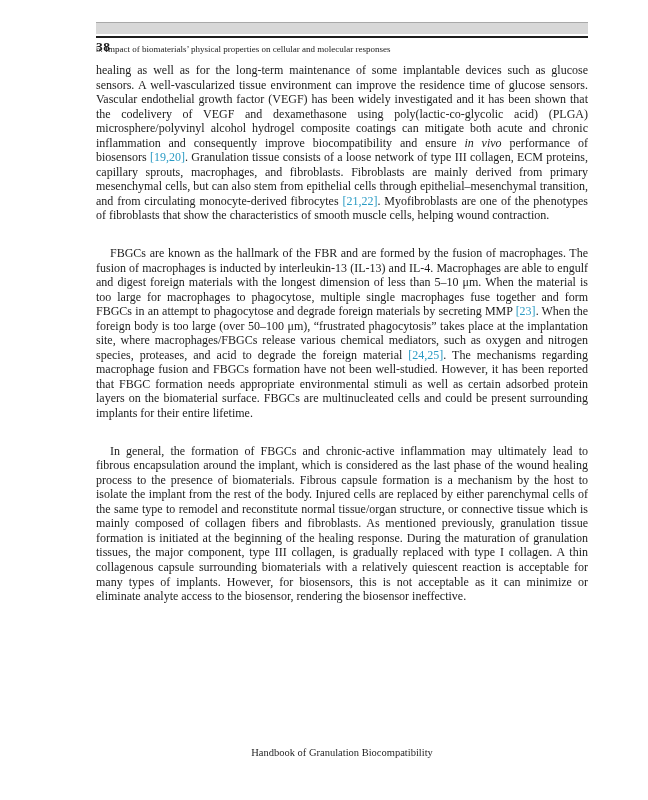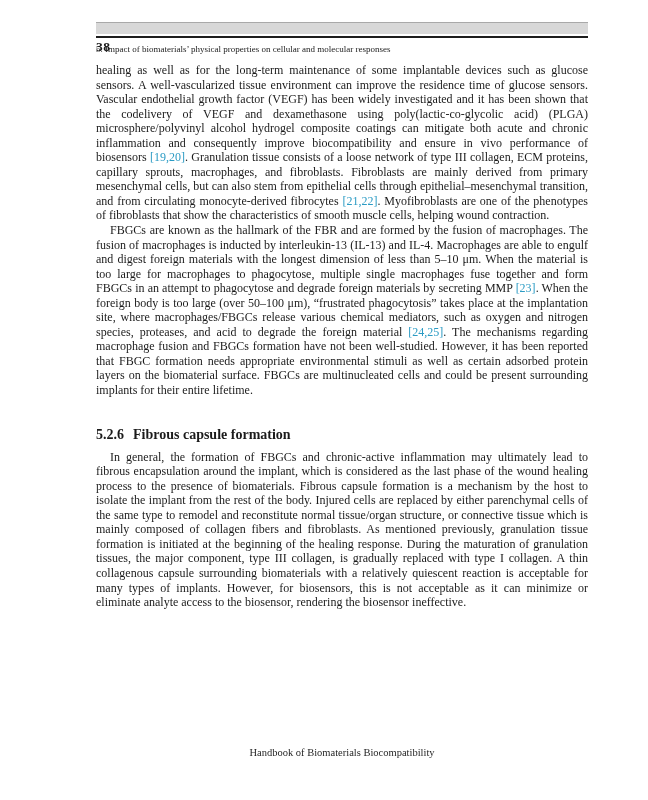--- a/index.html
+++ b/index.html
@@ -28,29 +28,29 @@
   .running-head{
     font-size:9px;color:#222;
     padding-top:3px;
   }
   .body-text{
     position:absolute;left:96px;top:63px;width:492px;
     font-size:12px;line-height:14.55px;
     text-align:justify;text-justify:inter-word;
   }
   .body-text p{margin:0;}
-  .body-text p.indent{text-indent:14px;}
+  .body-text p.indent{text-indent:14px;margin-top:23px;}
   h2.section{
     font-size:14px;font-weight:bold;
     margin:29px 0 7px 0;line-height:16px;
     text-align:left;
   }
   h2.section .secnum{margin-right:9px;}
   .seg-cite{color:var(--citation);}
-  .seg-italic{}
+  .seg-italic{font-style:italic;}
   .footer{
     position:absolute;left:96px;top:747px;width:492px;
     text-align:center;font-size:10.5px;color:#1f1f1f;
   }
 </style>
 </head>
 <body>
 
 <div class="page">
 
@@ -64,23 +64,20 @@
     <div class="running-head">5. Impact of biomaterials’ physical properties on cellular and molecular responses</div>
   </div>
 
   <div class="body-text">
 
     <p><span>healing as well as for the long-term maintenance of some implantable devices such as glucose sensors. A well-vascularized tissue environment can improve the residence time of glucose sensors. Vascular endothelial growth factor (VEGF) has been widely investigated and it has been shown that the codelivery of VEGF and dexamethasone using poly(lactic-co-glycolic acid) (PLGA) microsphere/polyvinyl alcohol hydrogel composite coatings can mitigate both acute and chronic inflammation and consequently improve biocompatibility and ensure </span><span class="seg-italic">in vivo</span><span> performance of biosensors </span><span class="seg-cite">[19,20]</span><span>. Granulation tissue consists of a loose network of type III collagen, ECM proteins, capillary sprouts, macrophages, and fibroblasts. Fibroblasts are mainly derived from primary mesenchymal cells, but can also stem from epithelial cells through epithelial–mesenchymal transition, and from circulating monocyte-derived fibrocytes </span><span class="seg-cite">[21,22]</span><span>. Myofibroblasts are one of the phenotypes of fibroblasts that show the characteristics of smooth muscle cells, helping wound contraction.</span></p>
 
 
     <p class="indent"><span>FBGCs are known as the hallmark of the FBR and are formed by the fusion of macrophages. The fusion of macrophages is inducted by interleukin-13 (IL-13) and IL-4. Macrophages are able to engulf and digest foreign materials with the longest dimension of less than 5–10 μm. When the material is too large for macrophages to phagocytose, multiple single macrophages fuse together and form FBGCs in an attempt to phagocytose and degrade foreign materials by secreting MMP </span><span class="seg-cite">[23]</span><span>. When the foreign body is too large (over 50–100 μm), “frustrated phagocytosis” takes place at the implantation site, where macrophages/FBGCs release various chemical mediators, such as oxygen and nitrogen species, proteases, and acid to degrade the foreign material </span><span class="seg-cite">[24,25]</span><span>. The mechanisms regarding macrophage fusion and FBGCs formation have not been well-studied. However, it has been reported that FBGC formation needs appropriate environmental stimuli as well as certain adsorbed protein layers on the biomaterial surface. FBGCs are multinucleated cells and could be present surrounding implants for their entire lifetime.</span></p>
 
-    <h2 class="section">
-      <span class="secnum">5.2.6</span><span>Fibrous capsule formation</span>
-    </h2>
 
     <p class="indent"><span>In general, the formation of FBGCs and chronic-active inflammation may ultimately lead to fibrous encapsulation around the implant, which is considered as the last phase of the wound healing process to the presence of biomaterials. Fibrous capsule formation is a mechanism by the host to isolate the implant from the rest of the body. Injured cells are replaced by either parenchymal cells of the same type to remodel and reconstitute normal tissue/organ structure, or connective tissue which is mainly composed of collagen fibers and fibroblasts. As mentioned previously, granulation tissue formation is initiated at the beginning of the healing response. During the maturation of granulation tissues, the major component, type III collagen, is gradually replaced with type I collagen. A thin collagenous capsule surrounding biomaterials with a relatively quiescent reaction is acceptable for many types of implants. However, for biosensors, this is not acceptable as it can minimize or eliminate analyte access to the biosensor, rendering the biosensor ineffective.</span></p>
 
   </div>
 
-  <div class="footer">Handbook of Biomaterials Biocompatibility</div>
+  <div class="footer">Handbook of Granulation Biocompatibility</div>
 
 </div>
 
 </body></html>

